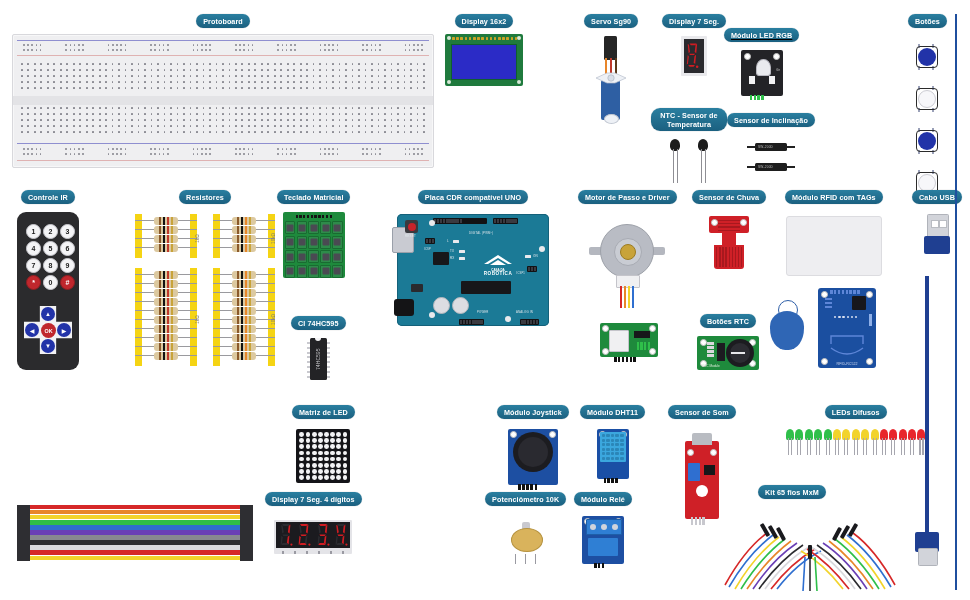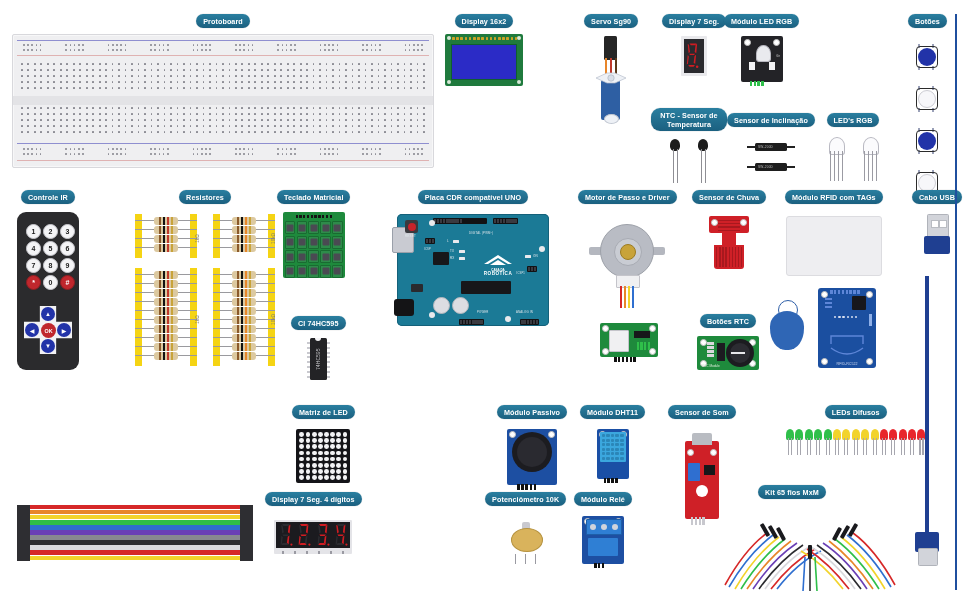--- a/index.html
+++ b/index.html
@@ -1297,21 +1297,21 @@
             <polygon points="3,16 4.3,17.5 3.3,25 2,26.5"></polygon>
             <polygon points="4.4,4.5 5.5,12.5 4,14 3,3.8"></polygon>
             <polygon points="4.6,14.5 11.2,14.5 10,16 5.6,16"></polygon>
             <circle cx="13.5" cy="29" r="1.4"></circle>
           </g>
         </svg>
       </div>
     </div>
   </div>
 
-  <div class="item" style="left:724px; top:14px;">
+  <div class="item" style="left:724px; top:28px;text-decoration:underline;">
     <div class="lbl">Módulo LED RGB</div>
     <div class="art" style="margin-top:8px;">
       <div class="blkmod" style="width:42px;height:46px;">
         <div class="brd-hole" style="left:3px;top:3px;"></div>
         <div class="brd-hole" style="right:3px;top:3px;"></div>
         <div style="position:absolute;left:15px;top:9px;width:13px;height:15px;border-radius:50% 50% 20% 20%;background:#e9eaee;border:1px solid #b8b8c0;"></div>
         <div style="position:absolute;left:8px;top:26px;width:6px;height:8px;background:#f2f2f4;"></div>
         <div style="position:absolute;left:28px;top:26px;width:6px;height:8px;background:#f2f2f4;"></div>
         <div style="position:absolute;right:3px;top:18px;font-size:3px;color:#ddd;">Gr</div>
         <div class="pinrow" style="left:9px;bottom:-4px;">
@@ -1352,39 +1352,20 @@
       </div>
       <div class="tilt">
         <div class="tilt-l" style="left:0"></div>
           <div class="tilt-l" style="right:0"></div>
         <div class="tilt-b"></div>
         <div class="tilt-t">SW-200D</div>
       </div>
     </div>
   </div>
 
-  <div class="item" style="left:826px; top:113px;">
-    <div class="lbl">LED's RGB</div>
-    <div class="art" style="margin-top:10px; display:flex; gap:14px;">
-      <div class="rgbled">
-          <div class="rgbled-d"></div>
-        <div class="rgbled-l" style="left:4px"></div>
-          <div class="rgbled-l" style="left:8px"></div>
-        <div class="rgbled-l" style="left:12px"></div>
-          <div class="rgbled-l" style="left:16px"></div>
-        </div>
-      <div class="rgbled">
-          <div class="rgbled-d"></div>
-        <div class="rgbled-l" style="left:4px"></div>
-          <div class="rgbled-l" style="left:8px"></div>
-        <div class="rgbled-l" style="left:12px"></div>
-          <div class="rgbled-l" style="left:16px"></div>
-        </div>
-    </div>
-  </div>
 
   <div class="item" style="left:908px; top:14px;">
     <div class="lbl">Botões</div>
     <div class="art" style="margin-top:8px;" id="btnstack">
         <div class="pbtn" style="margin-top: 8px;">
           <div class="pbtn-leg" style="left: 4px; top: 0px;"></div>
           <div class="pbtn-leg" style="left: 18px; top: 0px;"></div>
           <div class="pbtn-leg" style="left: 4px; top: 22px;"></div>
           <div class="pbtn-leg" style="left: 18px; top: 22px;"></div>
           <div class="pbtn-b"></div>
@@ -2190,21 +2171,21 @@
           <div class="mtx-d"></div>
           <div class="mtx-d"></div>
           <div class="mtx-d"></div>
           <div class="mtx-d"></div>
         </div>
     </div>
   </div>
 
 
   <div class="item" style="left:497px; top:405px;">
-    <div class="lbl">Módulo Passivo</div>
+    <div class="lbl">Módulo Joystick</div>
     <div class="art" style="margin-top:10px;">
       <div class="joy">
         <div class="brd-hole" style="left:2px;top:2px;"></div>
         <div class="brd-hole" style="right:2px;top:2px;"></div>
         <div class="joy-k"></div>
         <div class="joy-k2"></div>
         <div class="joy-pins">
           <div class="pin" style="height:6px;"></div>
             <div class="pin" style="height:6px;"></div>
           <div class="pin" style="height:6px;"></div>

